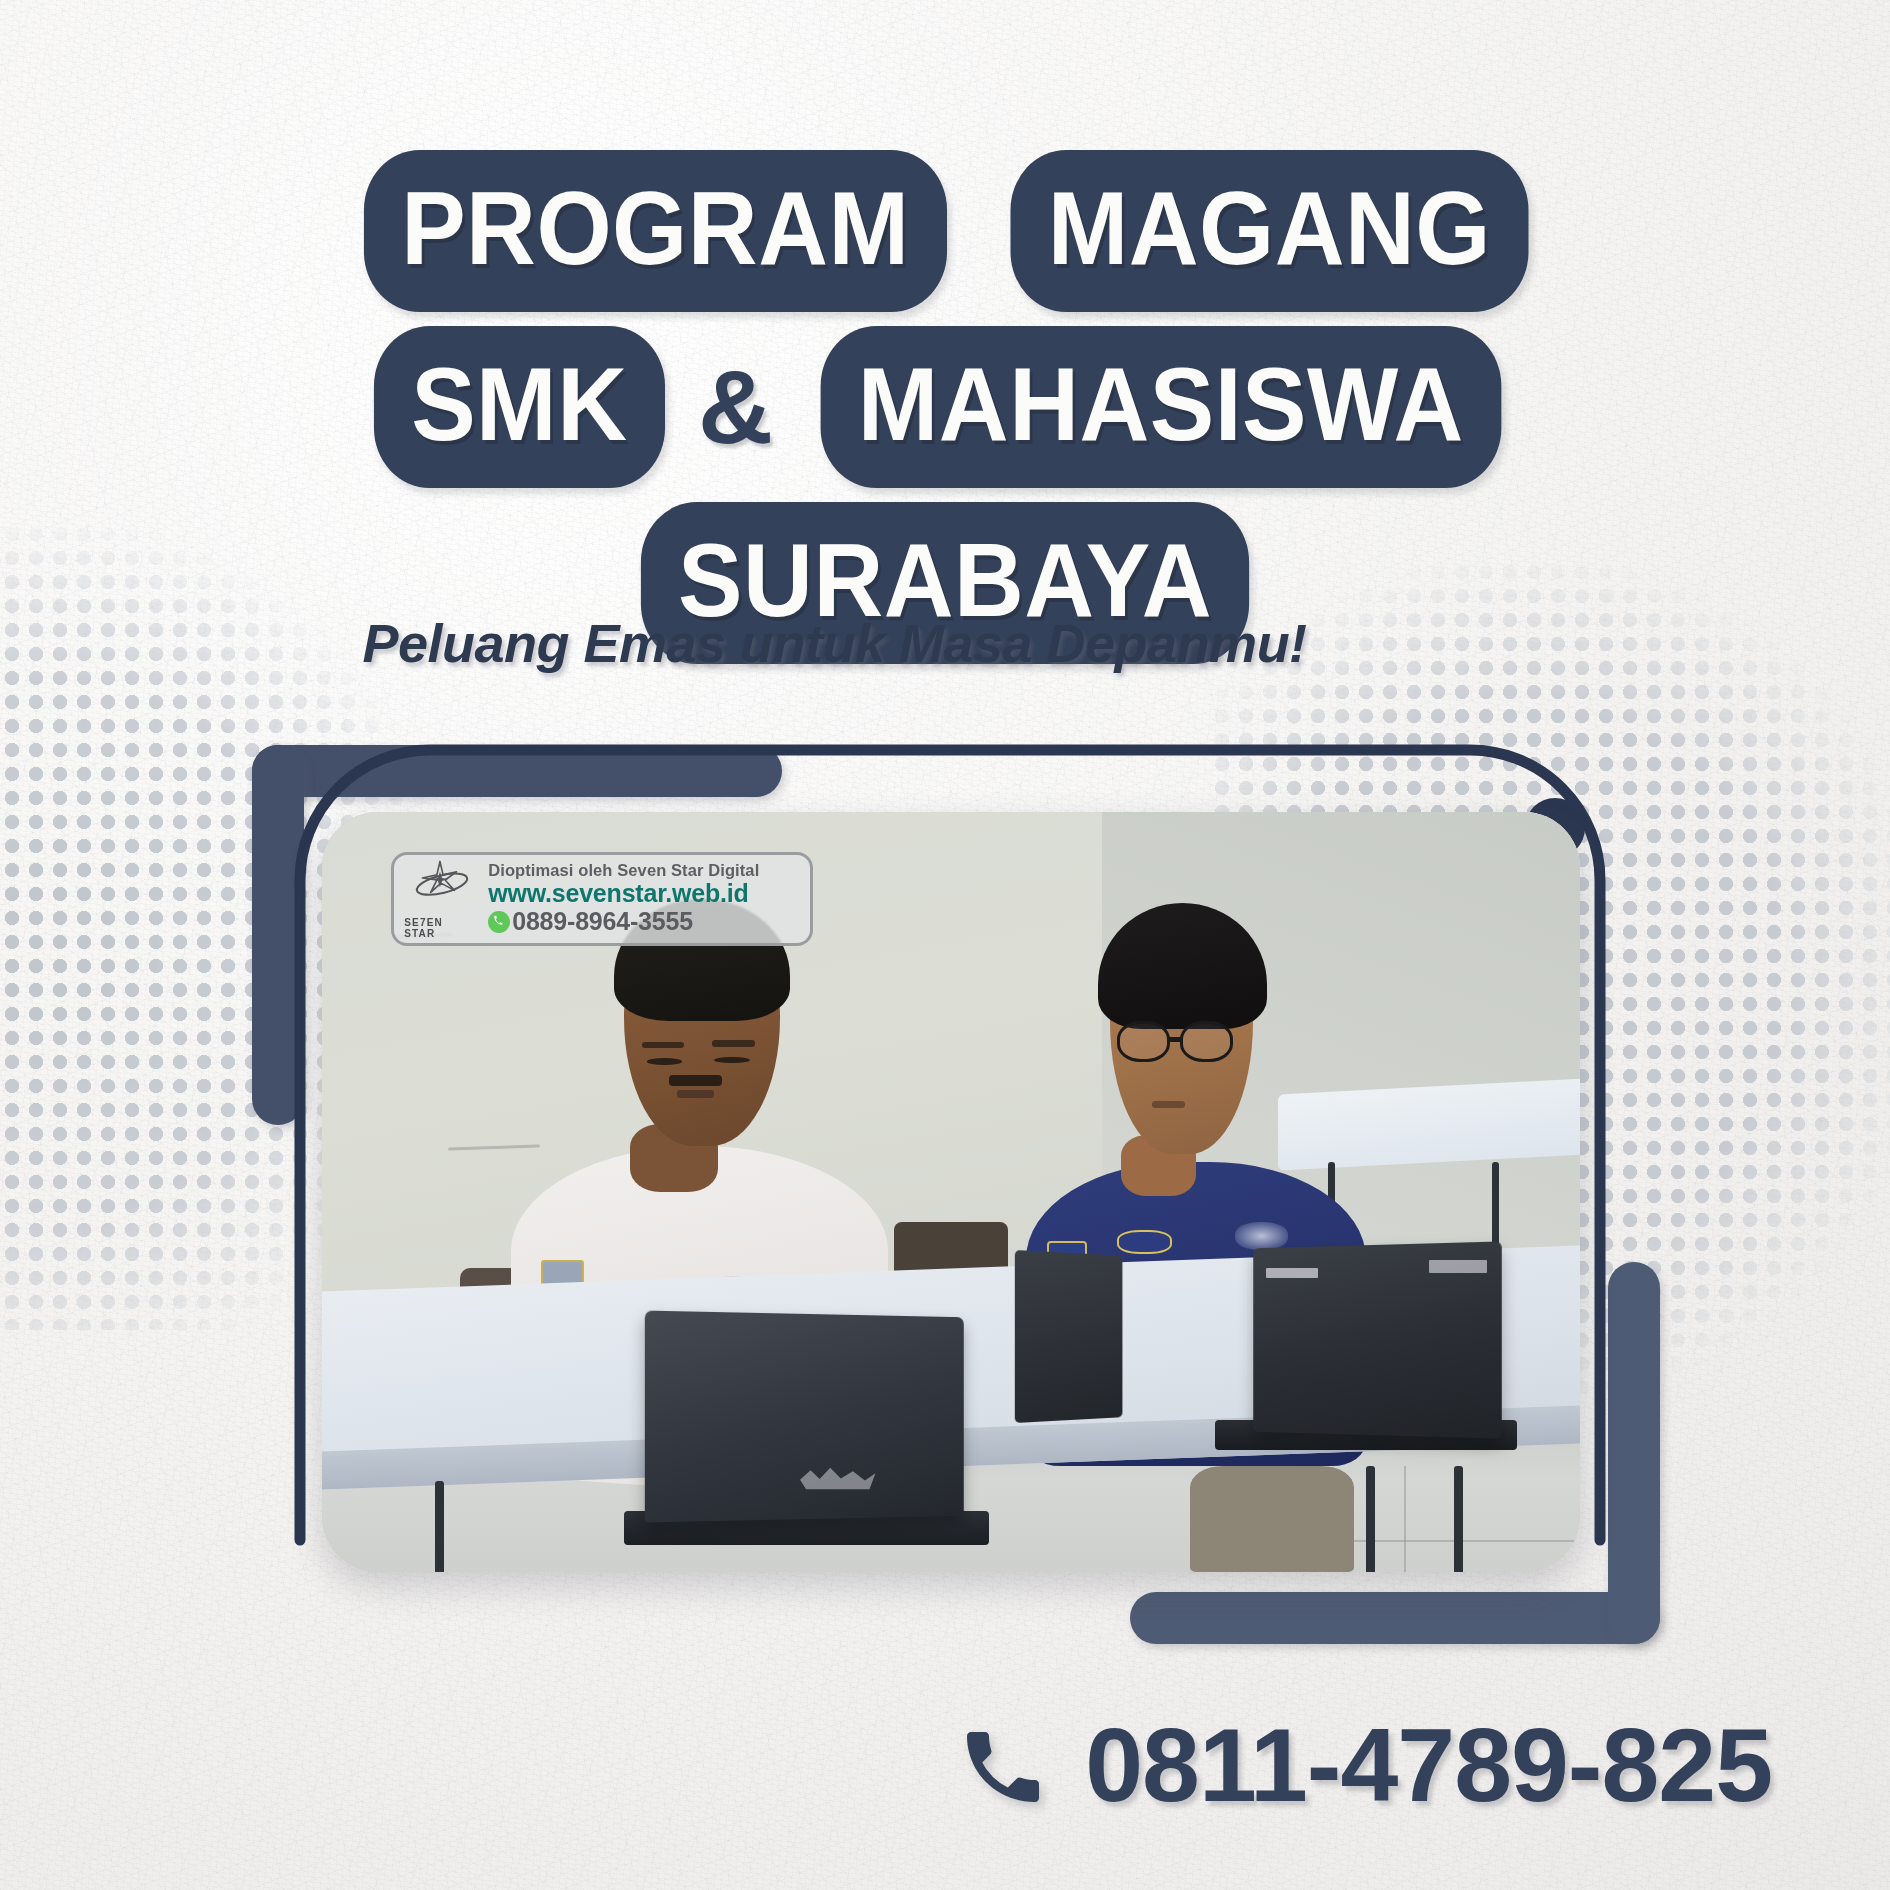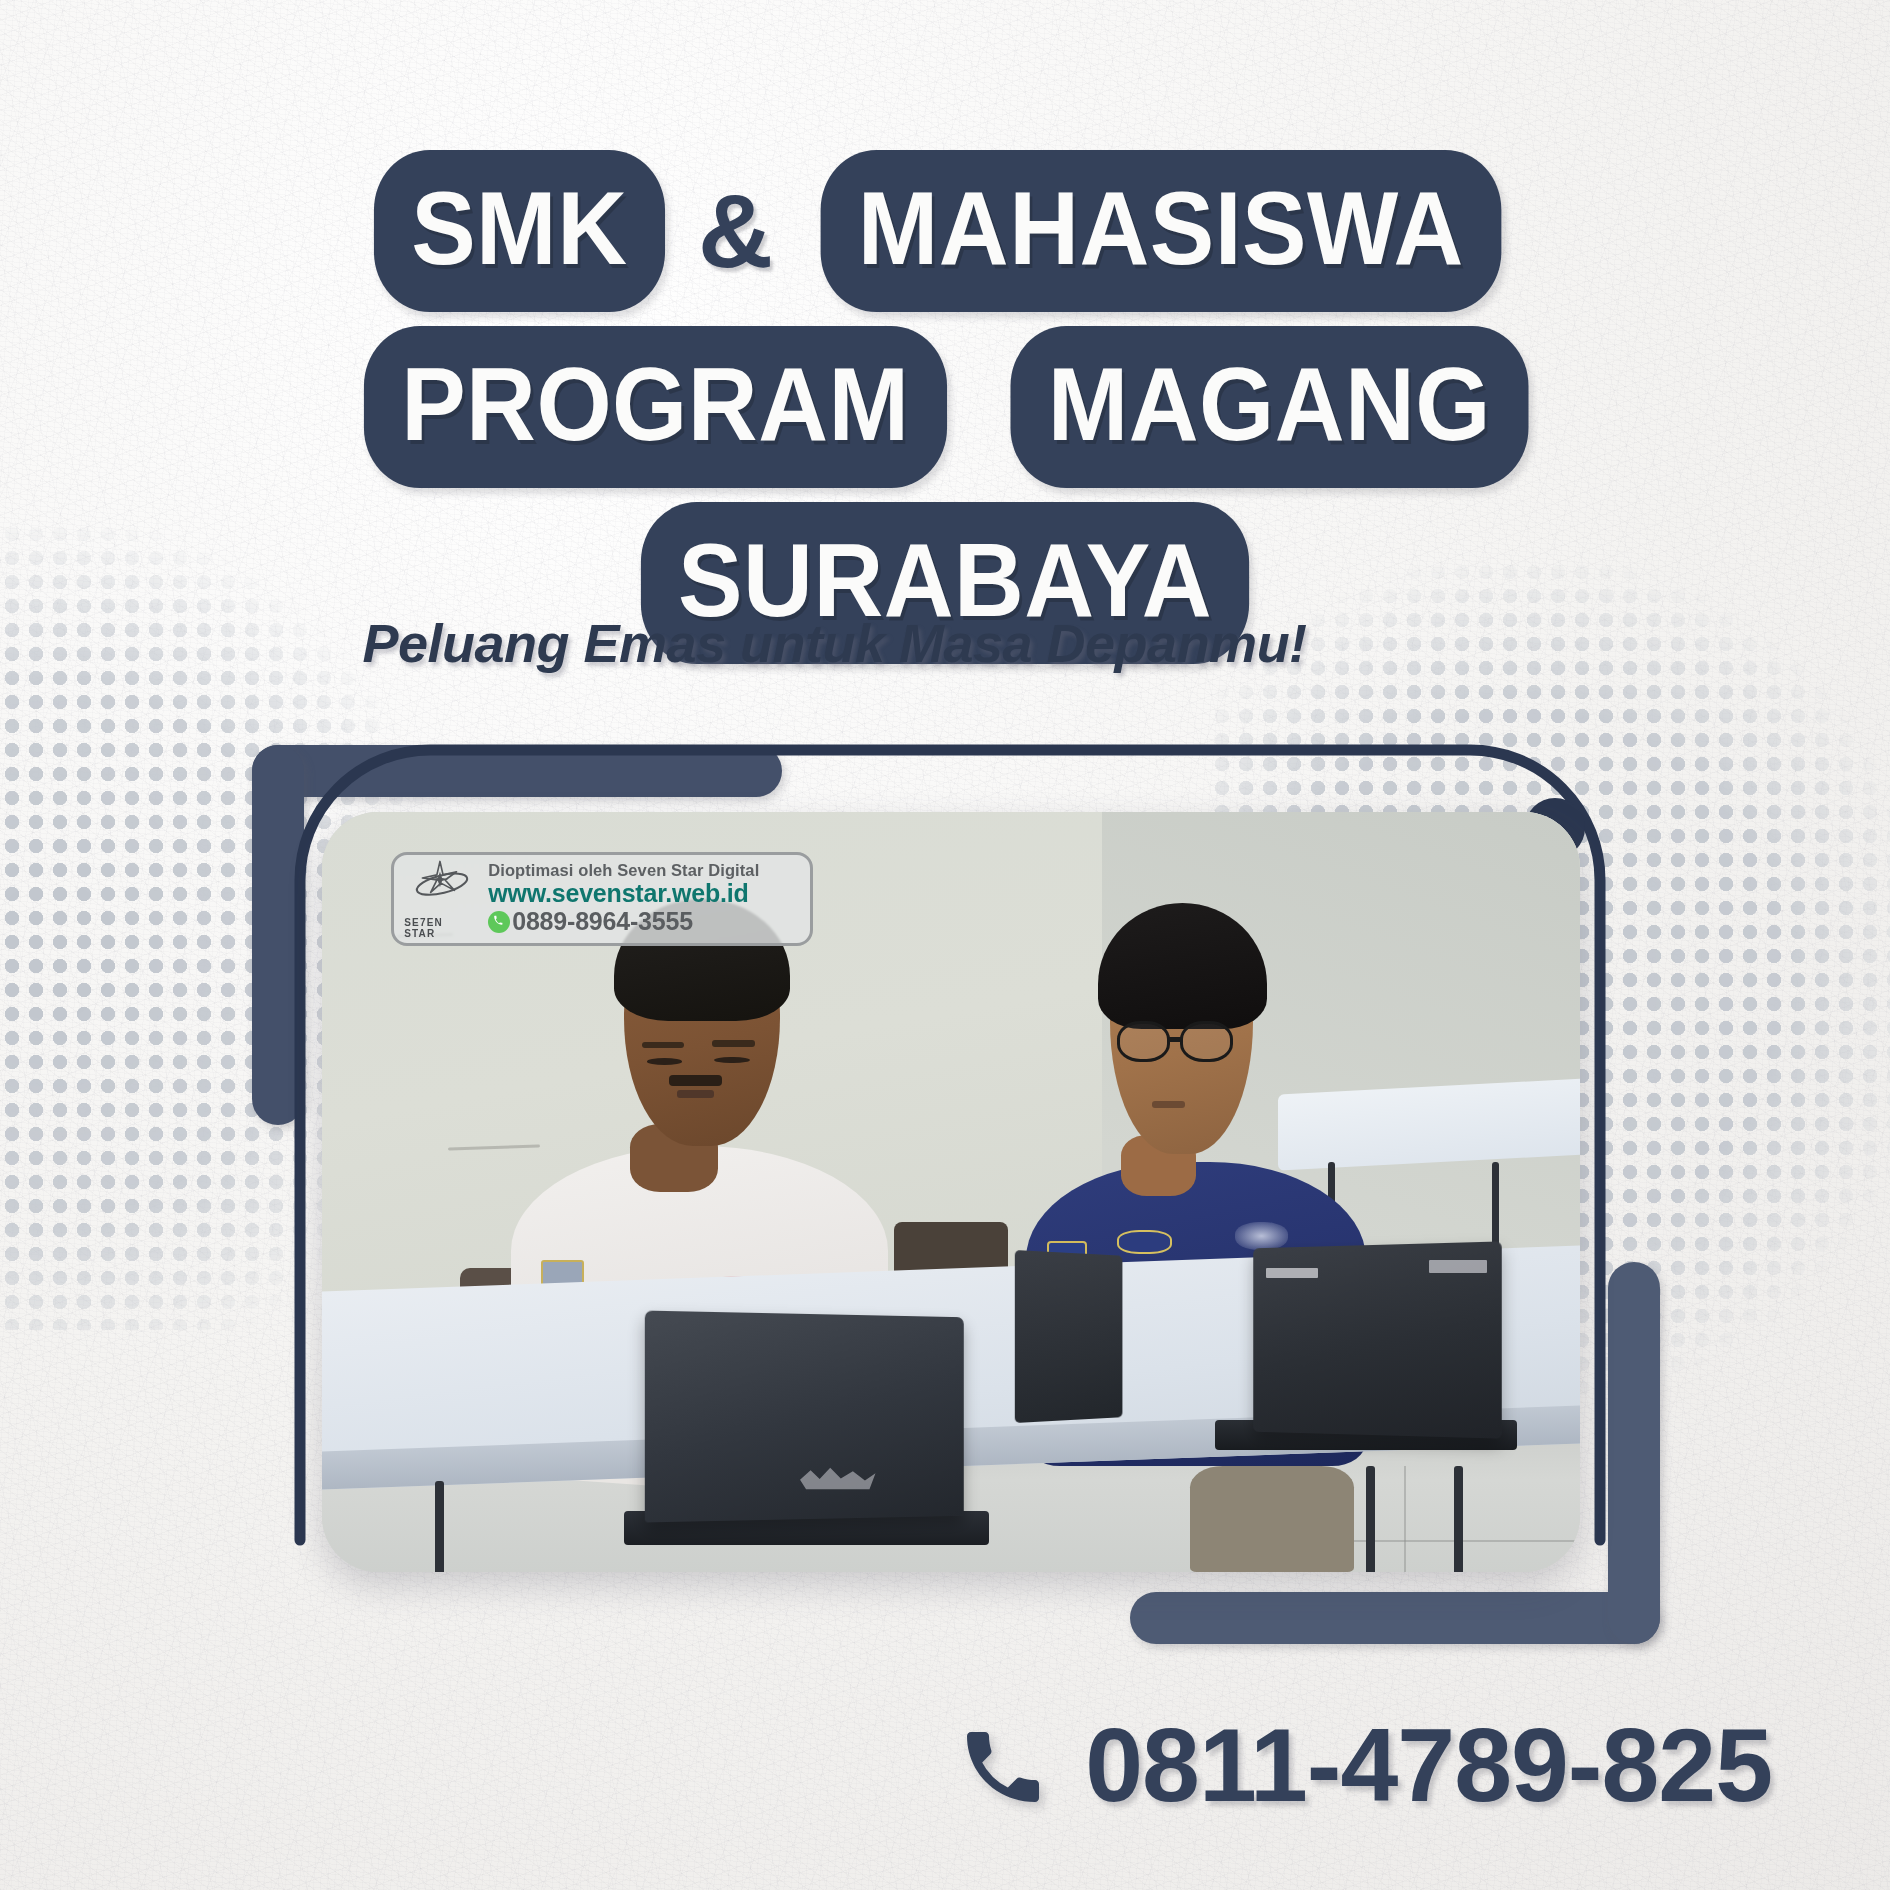--- a/index.html
+++ b/index.html
@@ -353,27 +353,27 @@
 <div id="poster">
 
   <div class="tex"></div>
   <div class="tex2"></div>
 
   <div class="halftone" id="halftone-left"></div>
   <div class="halftone" id="halftone-right"></div>
 
   <div id="headline">
     <div class="title-row">
+      <span class="pill">PROGRAM</span>
+      <span class="pill">MAGANG</span>
+    </div>
+    <div class="title-row">
       <span class="pill">SMK</span>
       <span class="amp">&amp;</span>
       <span class="pill">MAHASISWA</span>
-    </div>
-    <div class="title-row">
-      <span class="pill">PROGRAM</span>
-      <span class="pill">MAGANG</span>
     </div>
     <div class="title-row">
       <span class="pill">SURABAYA</span>
     </div>
   </div>
 
   <div id="subtitle">Peluang Emas untuk Masa Depanmu!</div>
 
   <div id="frame-wrap">
 

